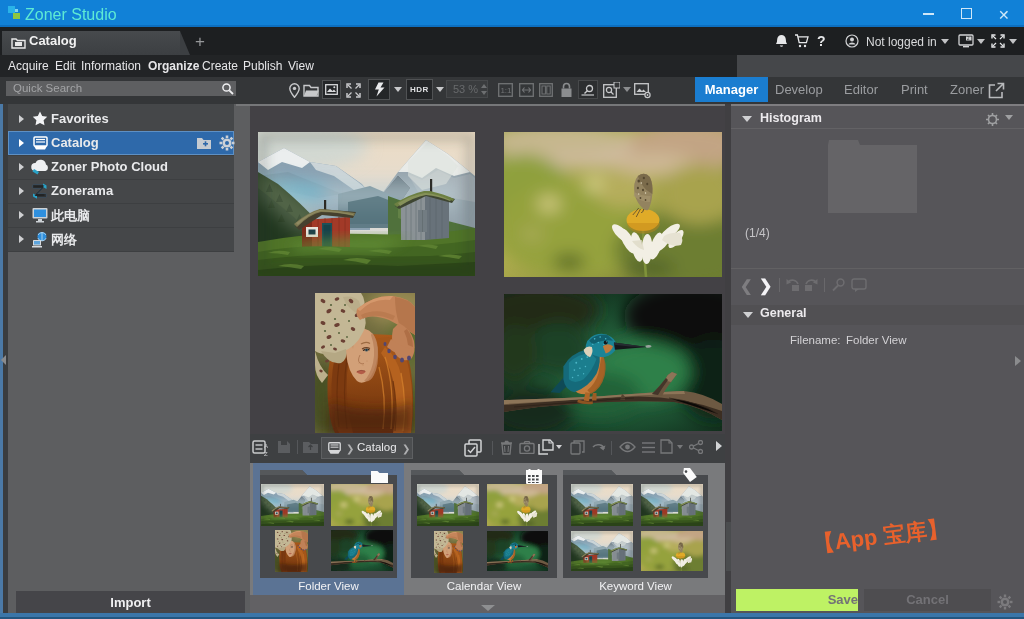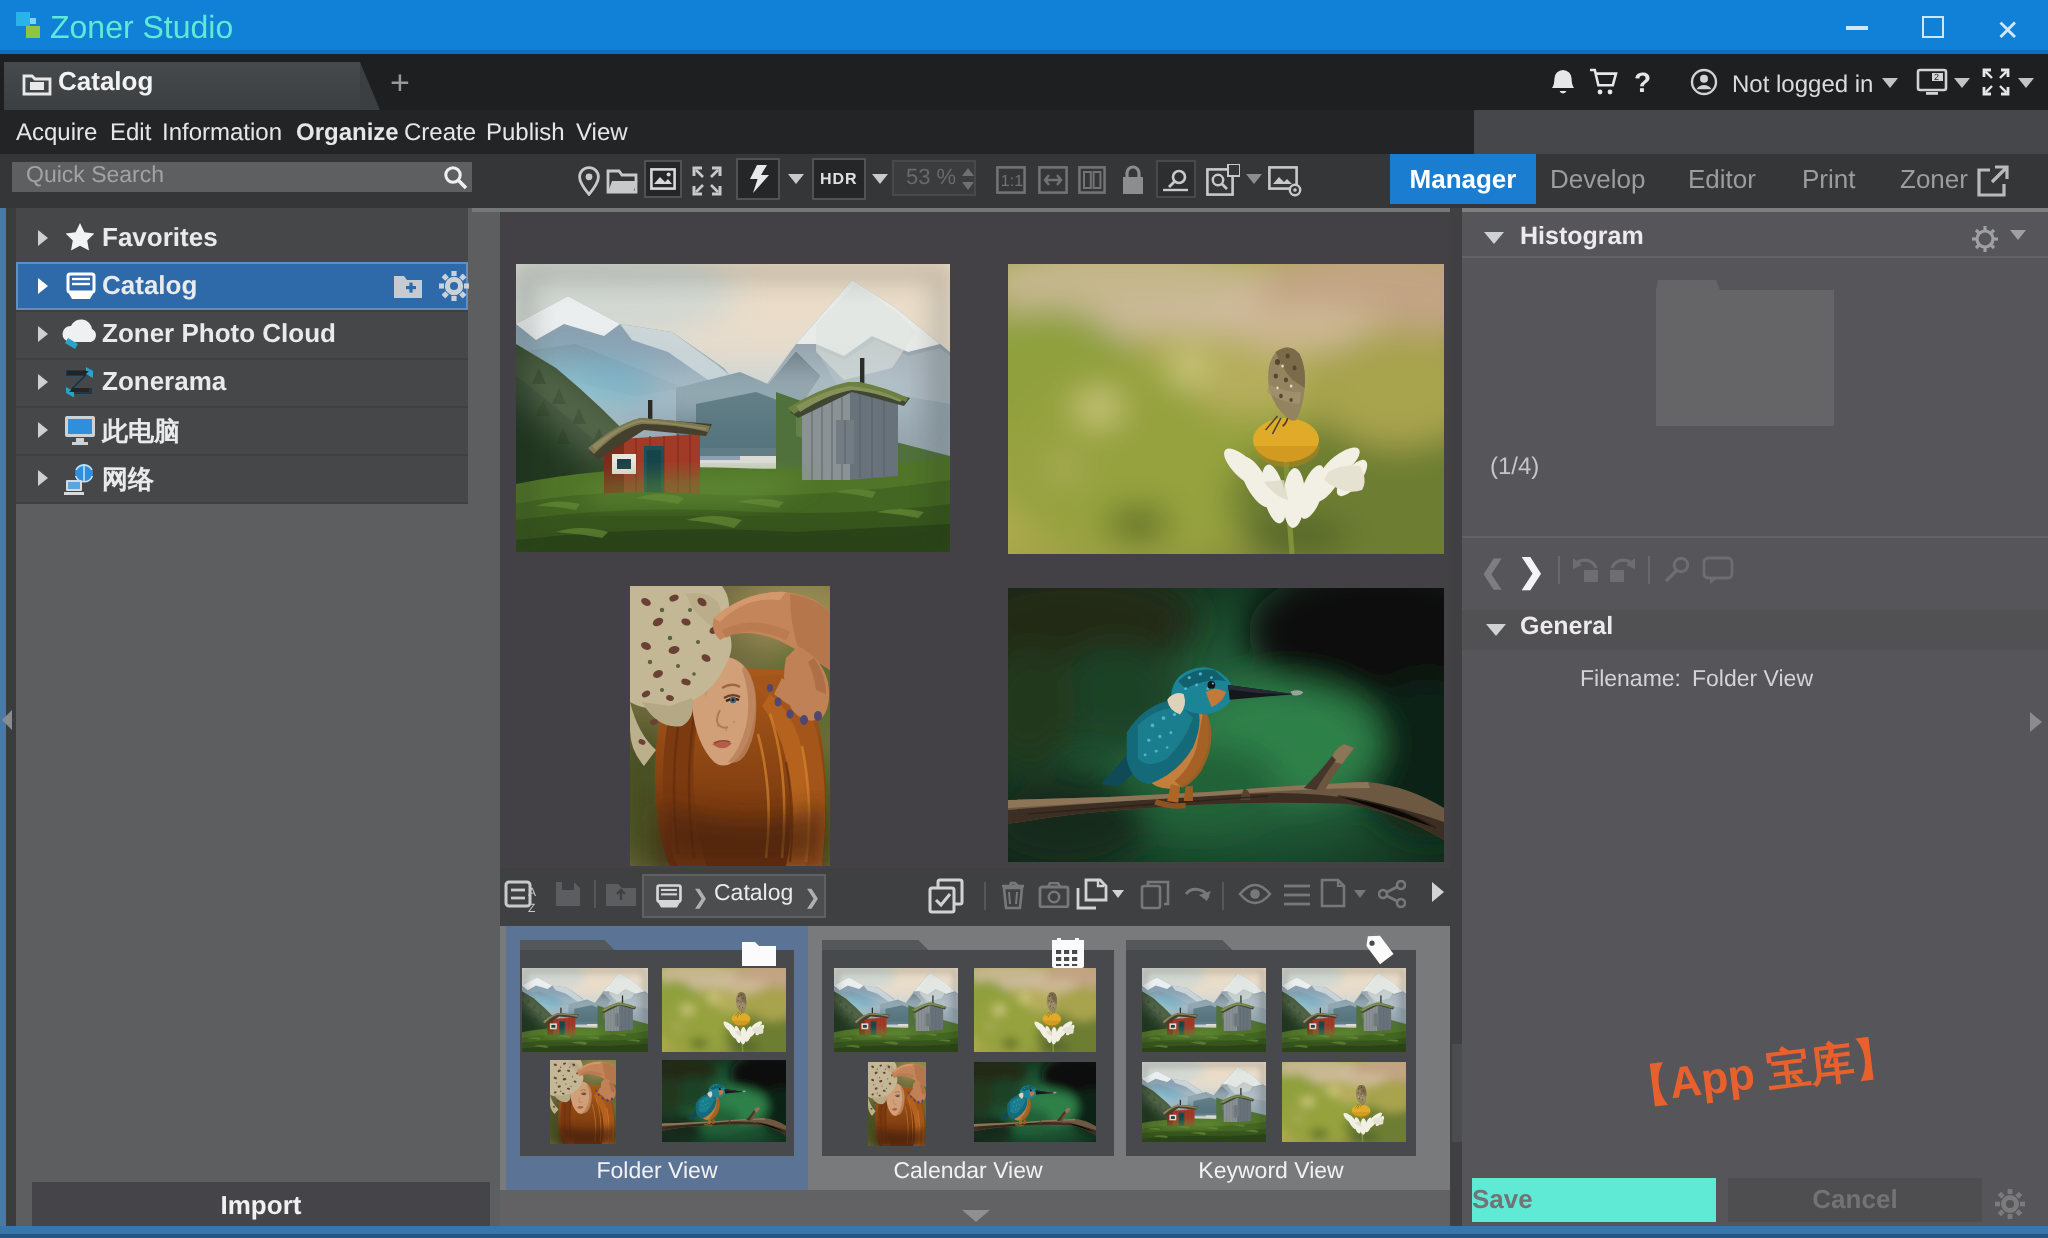--- a/index.html
+++ b/index.html
@@ -925,19 +925,19 @@
           <line x1="11.5" y1="11.5" x2="13.3" y2="13.3"></line>
         <line x1="13.3" y1="2.7" x2="11.5" y2="4.5"></line>
           <line x1="2.7" y1="13.3" x2="4.5" y2="11.5"></line>
       </g>
       <circle cx="8" cy="8" r="2" fill="#565559"></circle>
     </g>
   </svg>
 </div>
 
 <div class="abs" style="left:16px;top:591px;width:229px;height:23px;background:#454549;color:#f0f0f2;font-size:13px;text-align:center;line-height:23px;font-weight:bold;">Import</div>
-<div class="abs b" style="left:736px;top:589px;width:122px;height:22px;background:#5eead4;color:#737276;font-size:13px;text-align:left;line-height:22px;">Save</div>
+<div class="abs b" style="left:736px;top:589px;width:122px;height:22px;background:#bef264;color:#737276;font-size:13px;text-align:right;line-height:22px;">Save</div>
 <div class="abs b" style="left:864px;top:589px;width:127px;height:22px;background:#4e4d50;color:#737276;font-size:13px;text-align:center;line-height:22px;">Cancel</div>
 
 <div class="abs b" style="left:813px;top:530px;font-size:22px;color:#e8612c;transform:rotate(-7deg);transform-origin:left center;white-space:nowrap;">【App 宝库】</div>
 
 <div class="abs" style="left:0;top:613px;width:1024px;height:6px;background:#3b76a9;"></div>
 <div class="abs" style="left:0;top:617px;width:1024px;height:2px;background:#24567f;"></div>
 
 </body></html>

